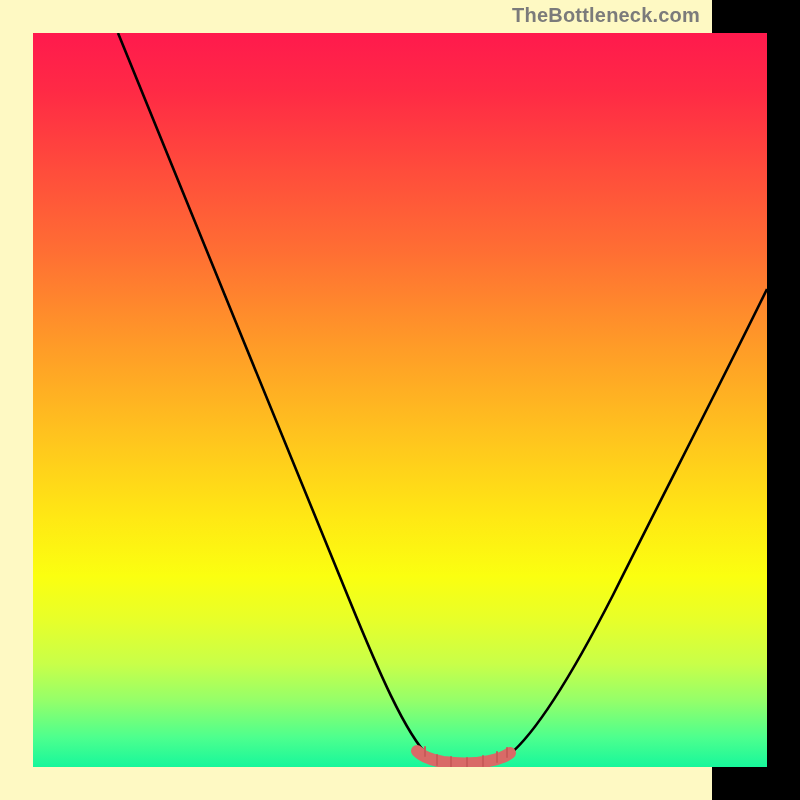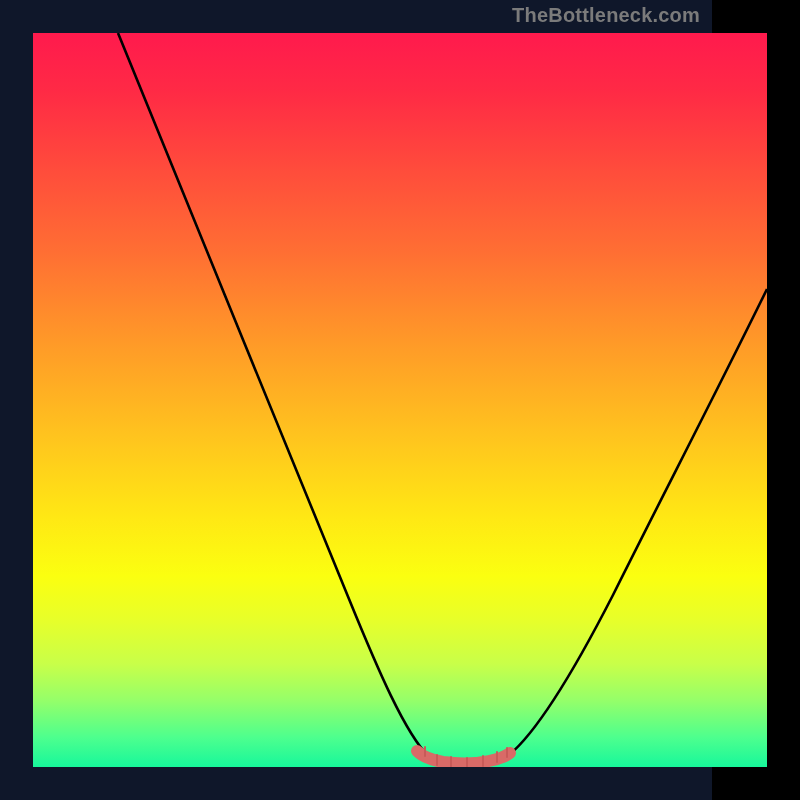--- a/index.html
+++ b/index.html
@@ -9,21 +9,21 @@
     height: 800px;
     background: #000;
     overflow: hidden;
   }
   .frame {
     position: absolute;
     left: 0;
     top: 0;
     width: 712px;
     height: 800px;
-    background: #0f172a;
+    background: #fef9c3;
   }
   .plot {
     position: absolute;
     left: 33px;
     top: 33px;
     width: 734px;
     height: 734px;
     overflow: hidden;
   }
   .gradient {

